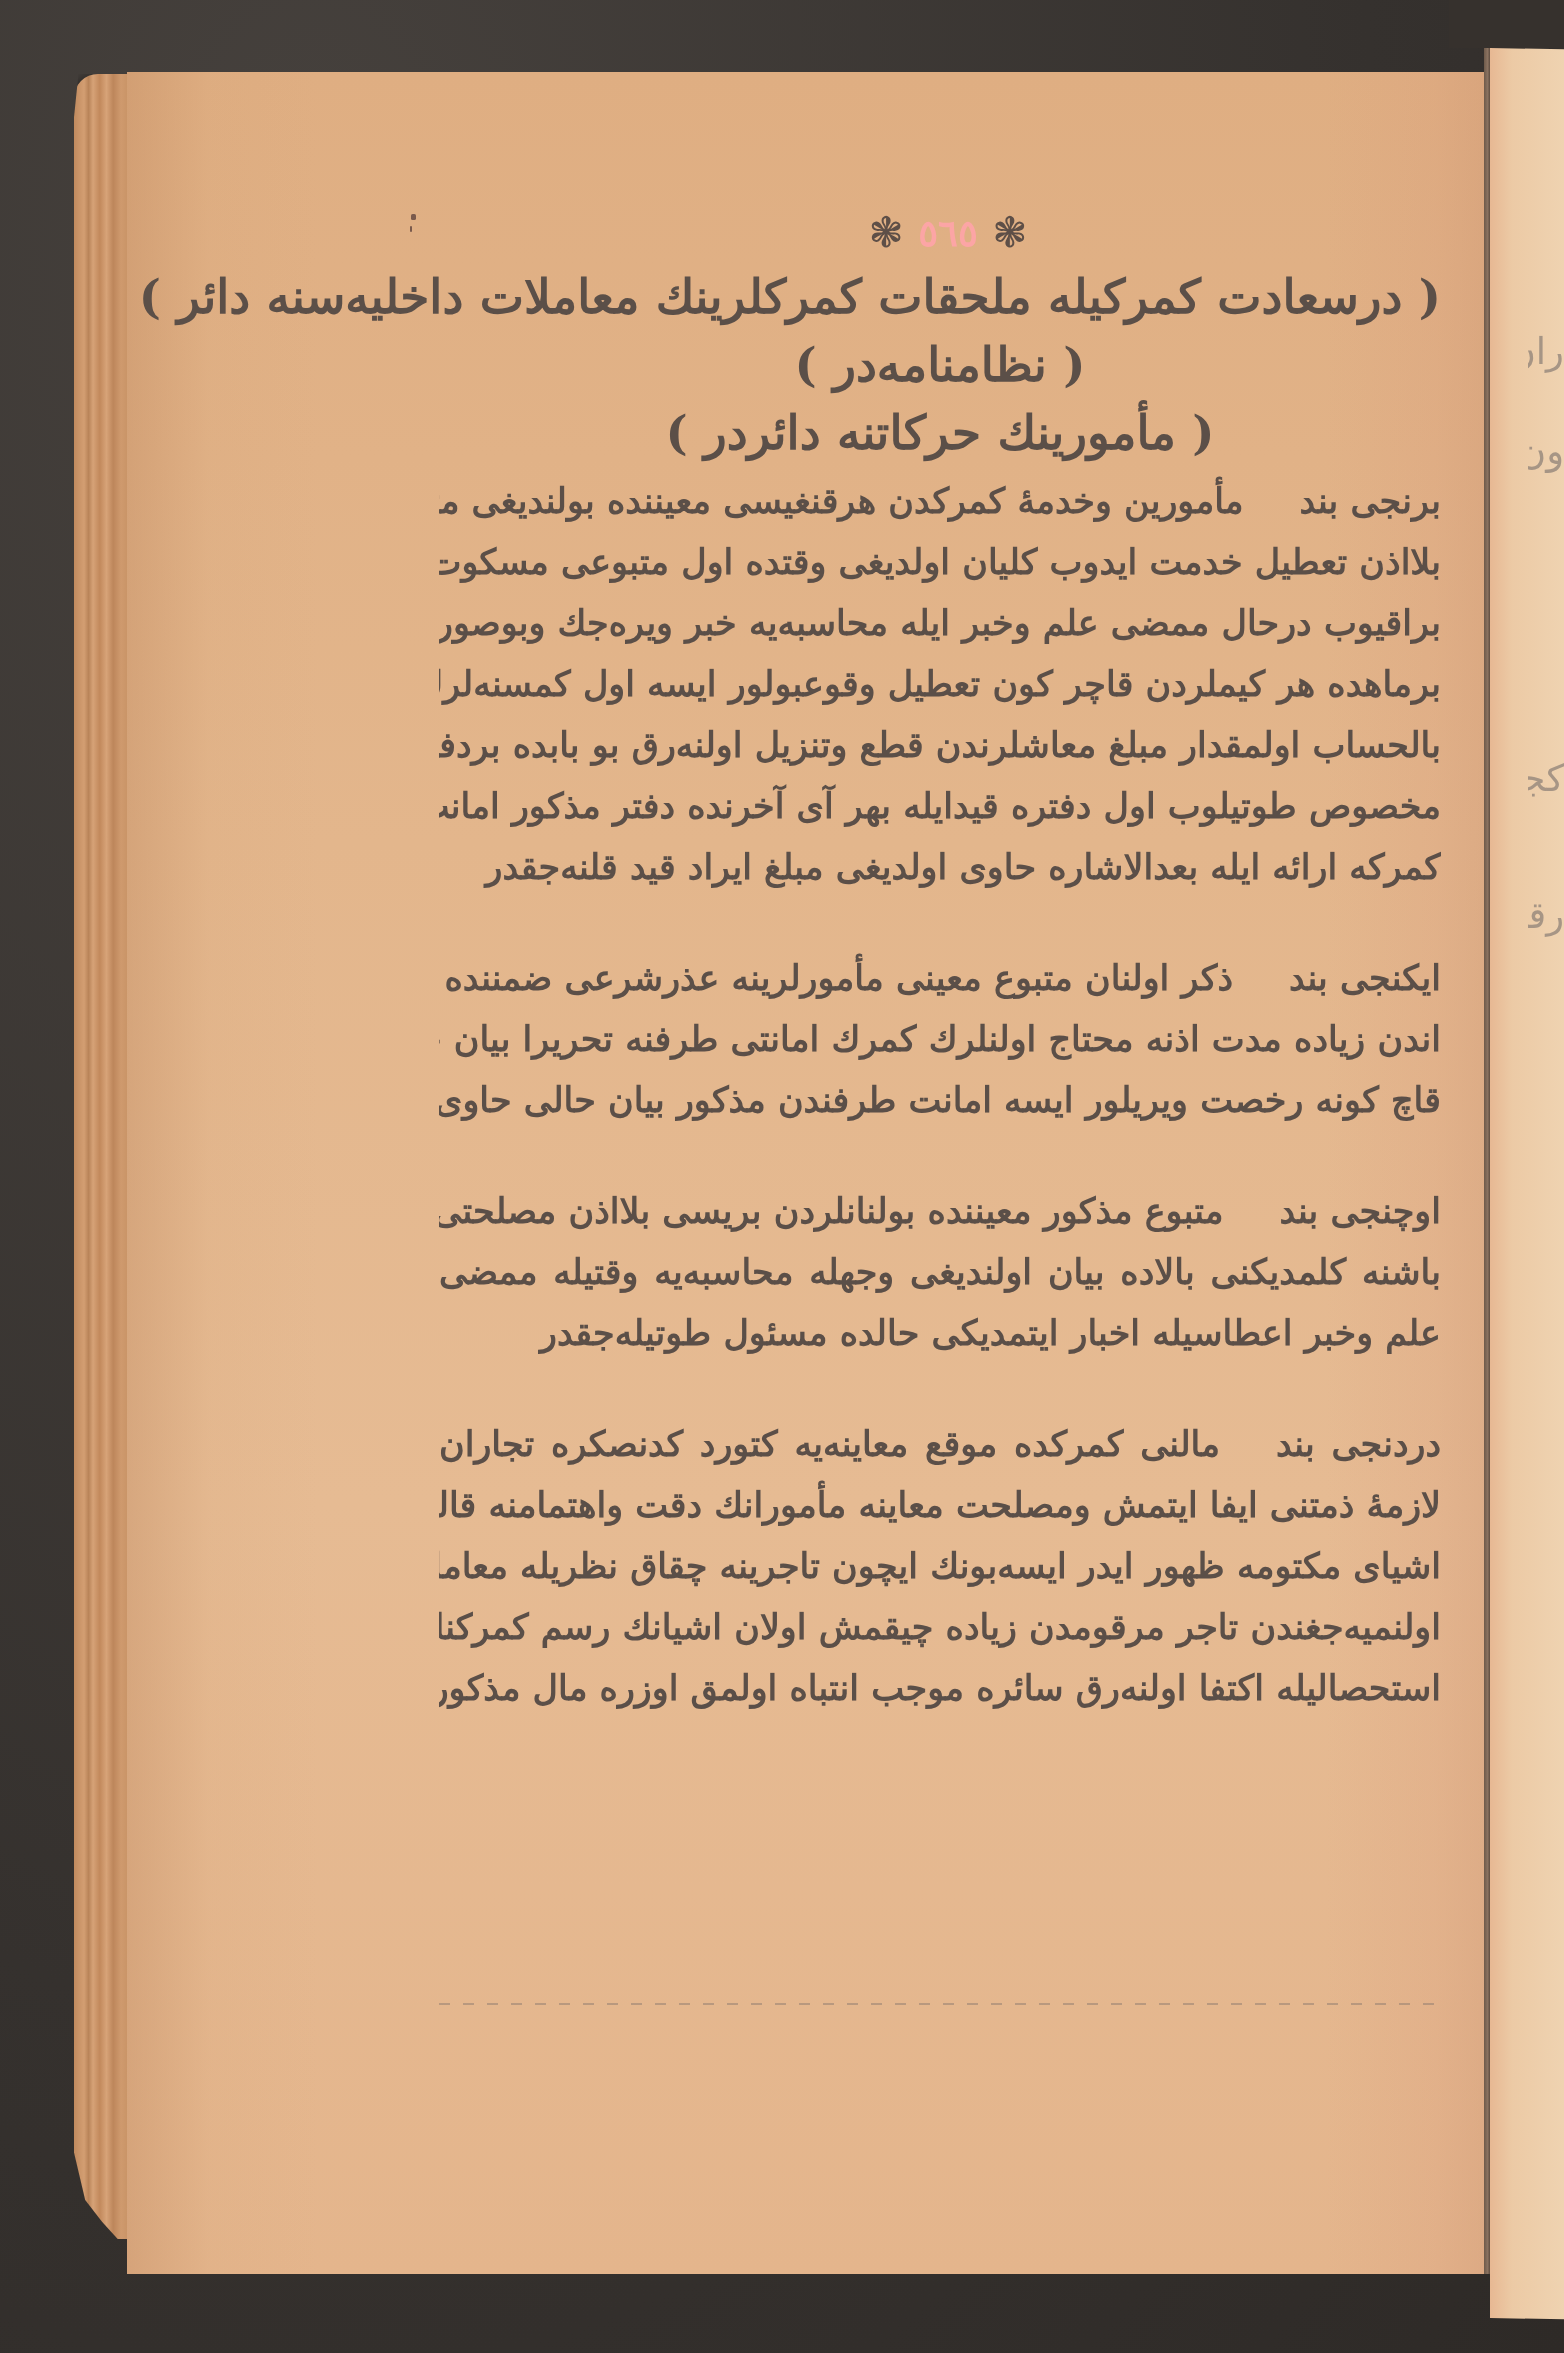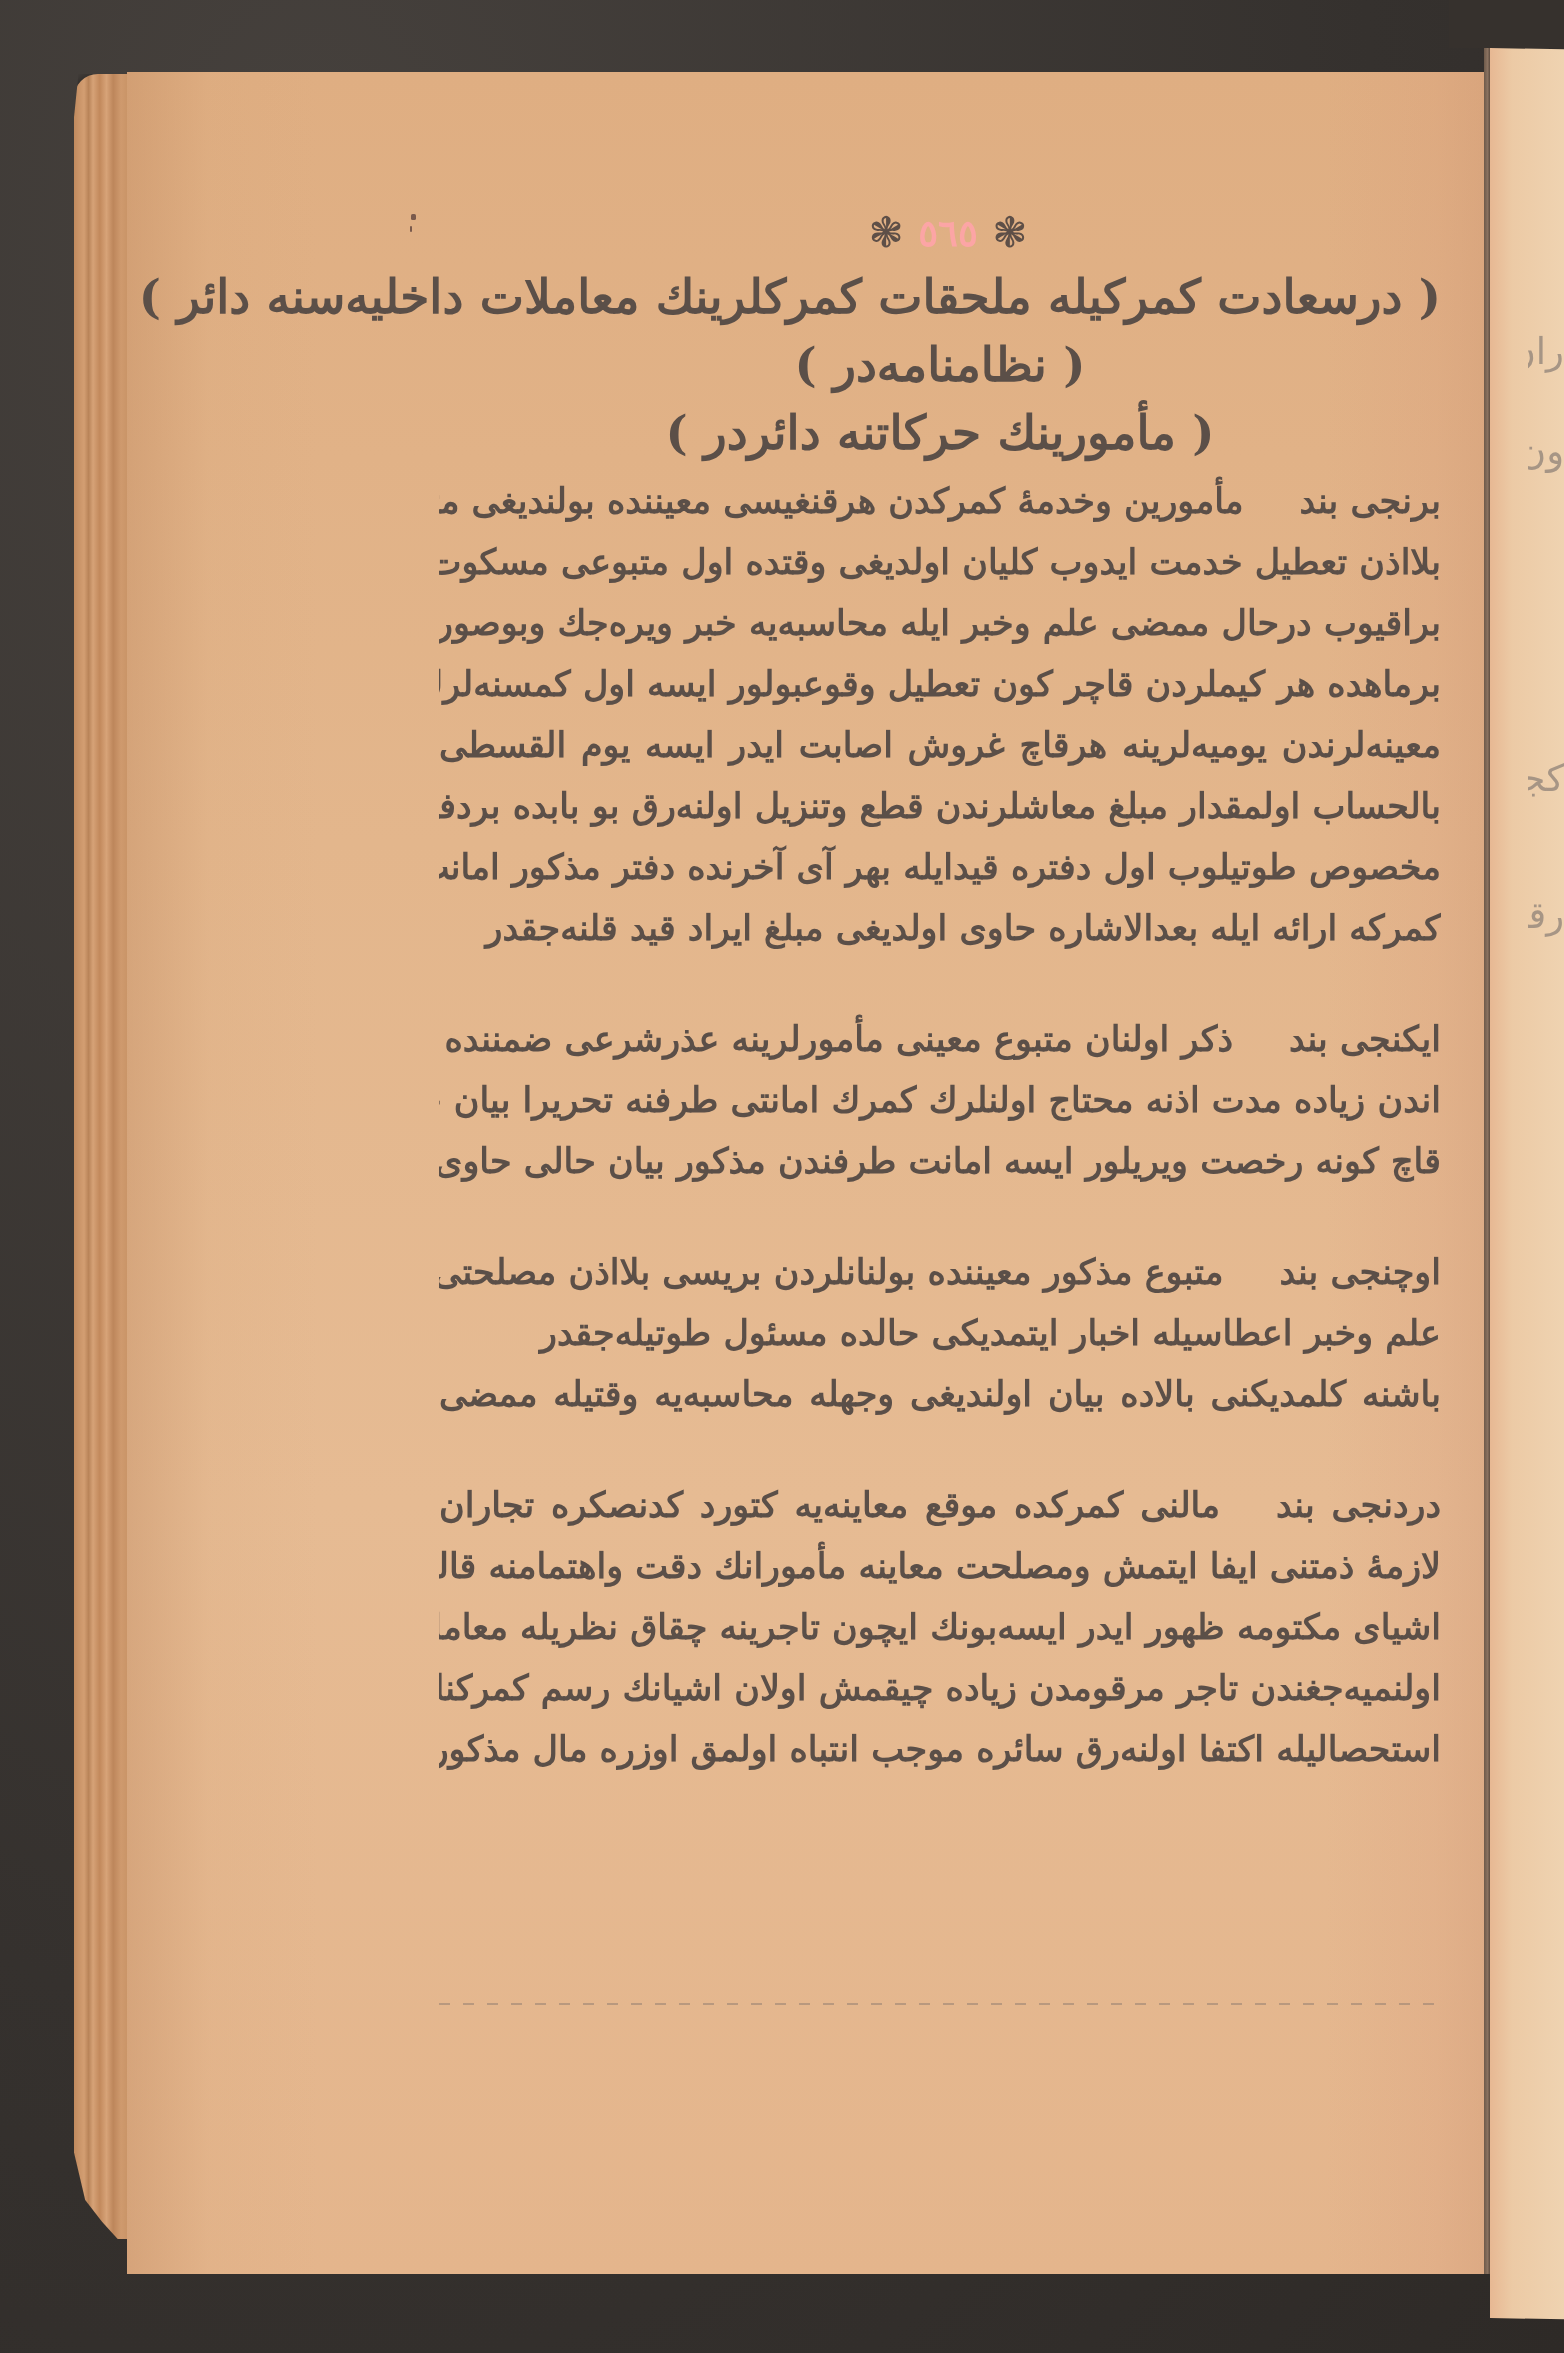--- a/index.html
+++ b/index.html
@@ -195,36 +195,35 @@
 
   <div class="heading h1">( درسعادت کمرکیله ملحقات کمرکلرینك معاملات داخلیه‌سنه دائر )</div>
   <div class="heading">( نظامنامه‌در )</div>
   <div class="heading">( مأمورینك حرکاتنه دائردر )</div>
 
   <div class="paragraph">
     <span class="line"><span class="article-label">برنجی بند</span><span>مأمورین وخدمهٔ کمرکدن هرقنغیسی معیننده بولندیغی متبوعندن</span></span>
     <span class="line">بلااذن تعطیل خدمت ایدوب کلیان اولدیغی وقتده اول متبوعی مسکوت عنه</span>
     <span class="line">براقیوب درحال ممضی علم وخبر ایله محاسبه‌یه خبر ویره‌جك وبوصورتله</span>
     <span class="line">برماهده هر کیملردن قاچر کون تعطیل وقوعبولور ایسه اول کمسنه‌لرك معاش</span>
-    <span class="line">معینه‌لرندن یومیه‌لرینه هرقاچ غروش اصابت ایدر ایسه یوم القسطی</span>
     <span class="line">بالحساب اولمقدار مبلغ معاشلرندن قطع وتنزیل اولنه‌رق بو بابده بردفتر</span>
     <span class="line">مخصوص طوتیلوب اول دفتره قیدایله بهر آی آخرنده دفتر مذکور امانت</span>
     <span class="line last">کمرکه ارائه ایله بعدالاشاره حاوی اولدیغی مبلغ ایراد قید قلنه‌جقدر</span>
   </div>
 
   <div class="paragraph">
     <span class="line"><span class="article-label">ایکنجی بند</span><span>ذکر اولنان متبوع معینی مأمورلرینه عذرشرعی ضمننده اذن</span></span>
     <span class="line">اندن زیاده مدت اذنه محتاج اولنلرك کمرك امانتی طرفنه تحریرا بیان حال ایدرك</span>
     <span class="line">قاچ کونه رخصت ویریلور ایسه امانت طرفندن مذکور بیان حالی حاوی</span>
   </div>
 
   <div class="paragraph">
     <span class="line"><span class="article-label">اوچنجی بند</span><span>متبوع مذکور معیننده بولنانلردن بریسی بلااذن مصلحتی</span></span>
+    <span class="line">باشنه کلمدیکنی بالاده بیان اولندیغی وجهله محاسبه‌یه وقتیله ممضی</span>
     <span class="line last">علم وخبر اعطاسیله اخبار ایتمدیکی حالده مسئول طوتیله‌جقدر</span>
-    <span class="line">باشنه کلمدیکنی بالاده بیان اولندیغی وجهله محاسبه‌یه وقتیله ممضی</span>
   </div>
 
   <div class="paragraph">
     <span class="line"><span class="article-label">دردنجی بند</span><span>مالنی کمرکده موقع معاینه‌یه کتورد کدنصکره تجاران</span></span>
     <span class="line">لازمهٔ ذمتنی ایفا ایتمش ومصلحت معاینه مأمورانك دقت واهتمامنه قالمش</span>
     <span class="line">اشیای مکتومه ظهور ایدر ایسه‌بونك ایچون تاجرینه چقاق نظریله معامله</span>
     <span class="line">اولنمیه‌جغندن تاجر مرقومدن زیاده چیقمش اولان اشیانك رسم کمرکنك</span>
     <span class="line">استحصالیله اکتفا اولنه‌رق سائره موجب انتباه اولمق اوزره مال مذکوری</span>
   </div>
 </div>

